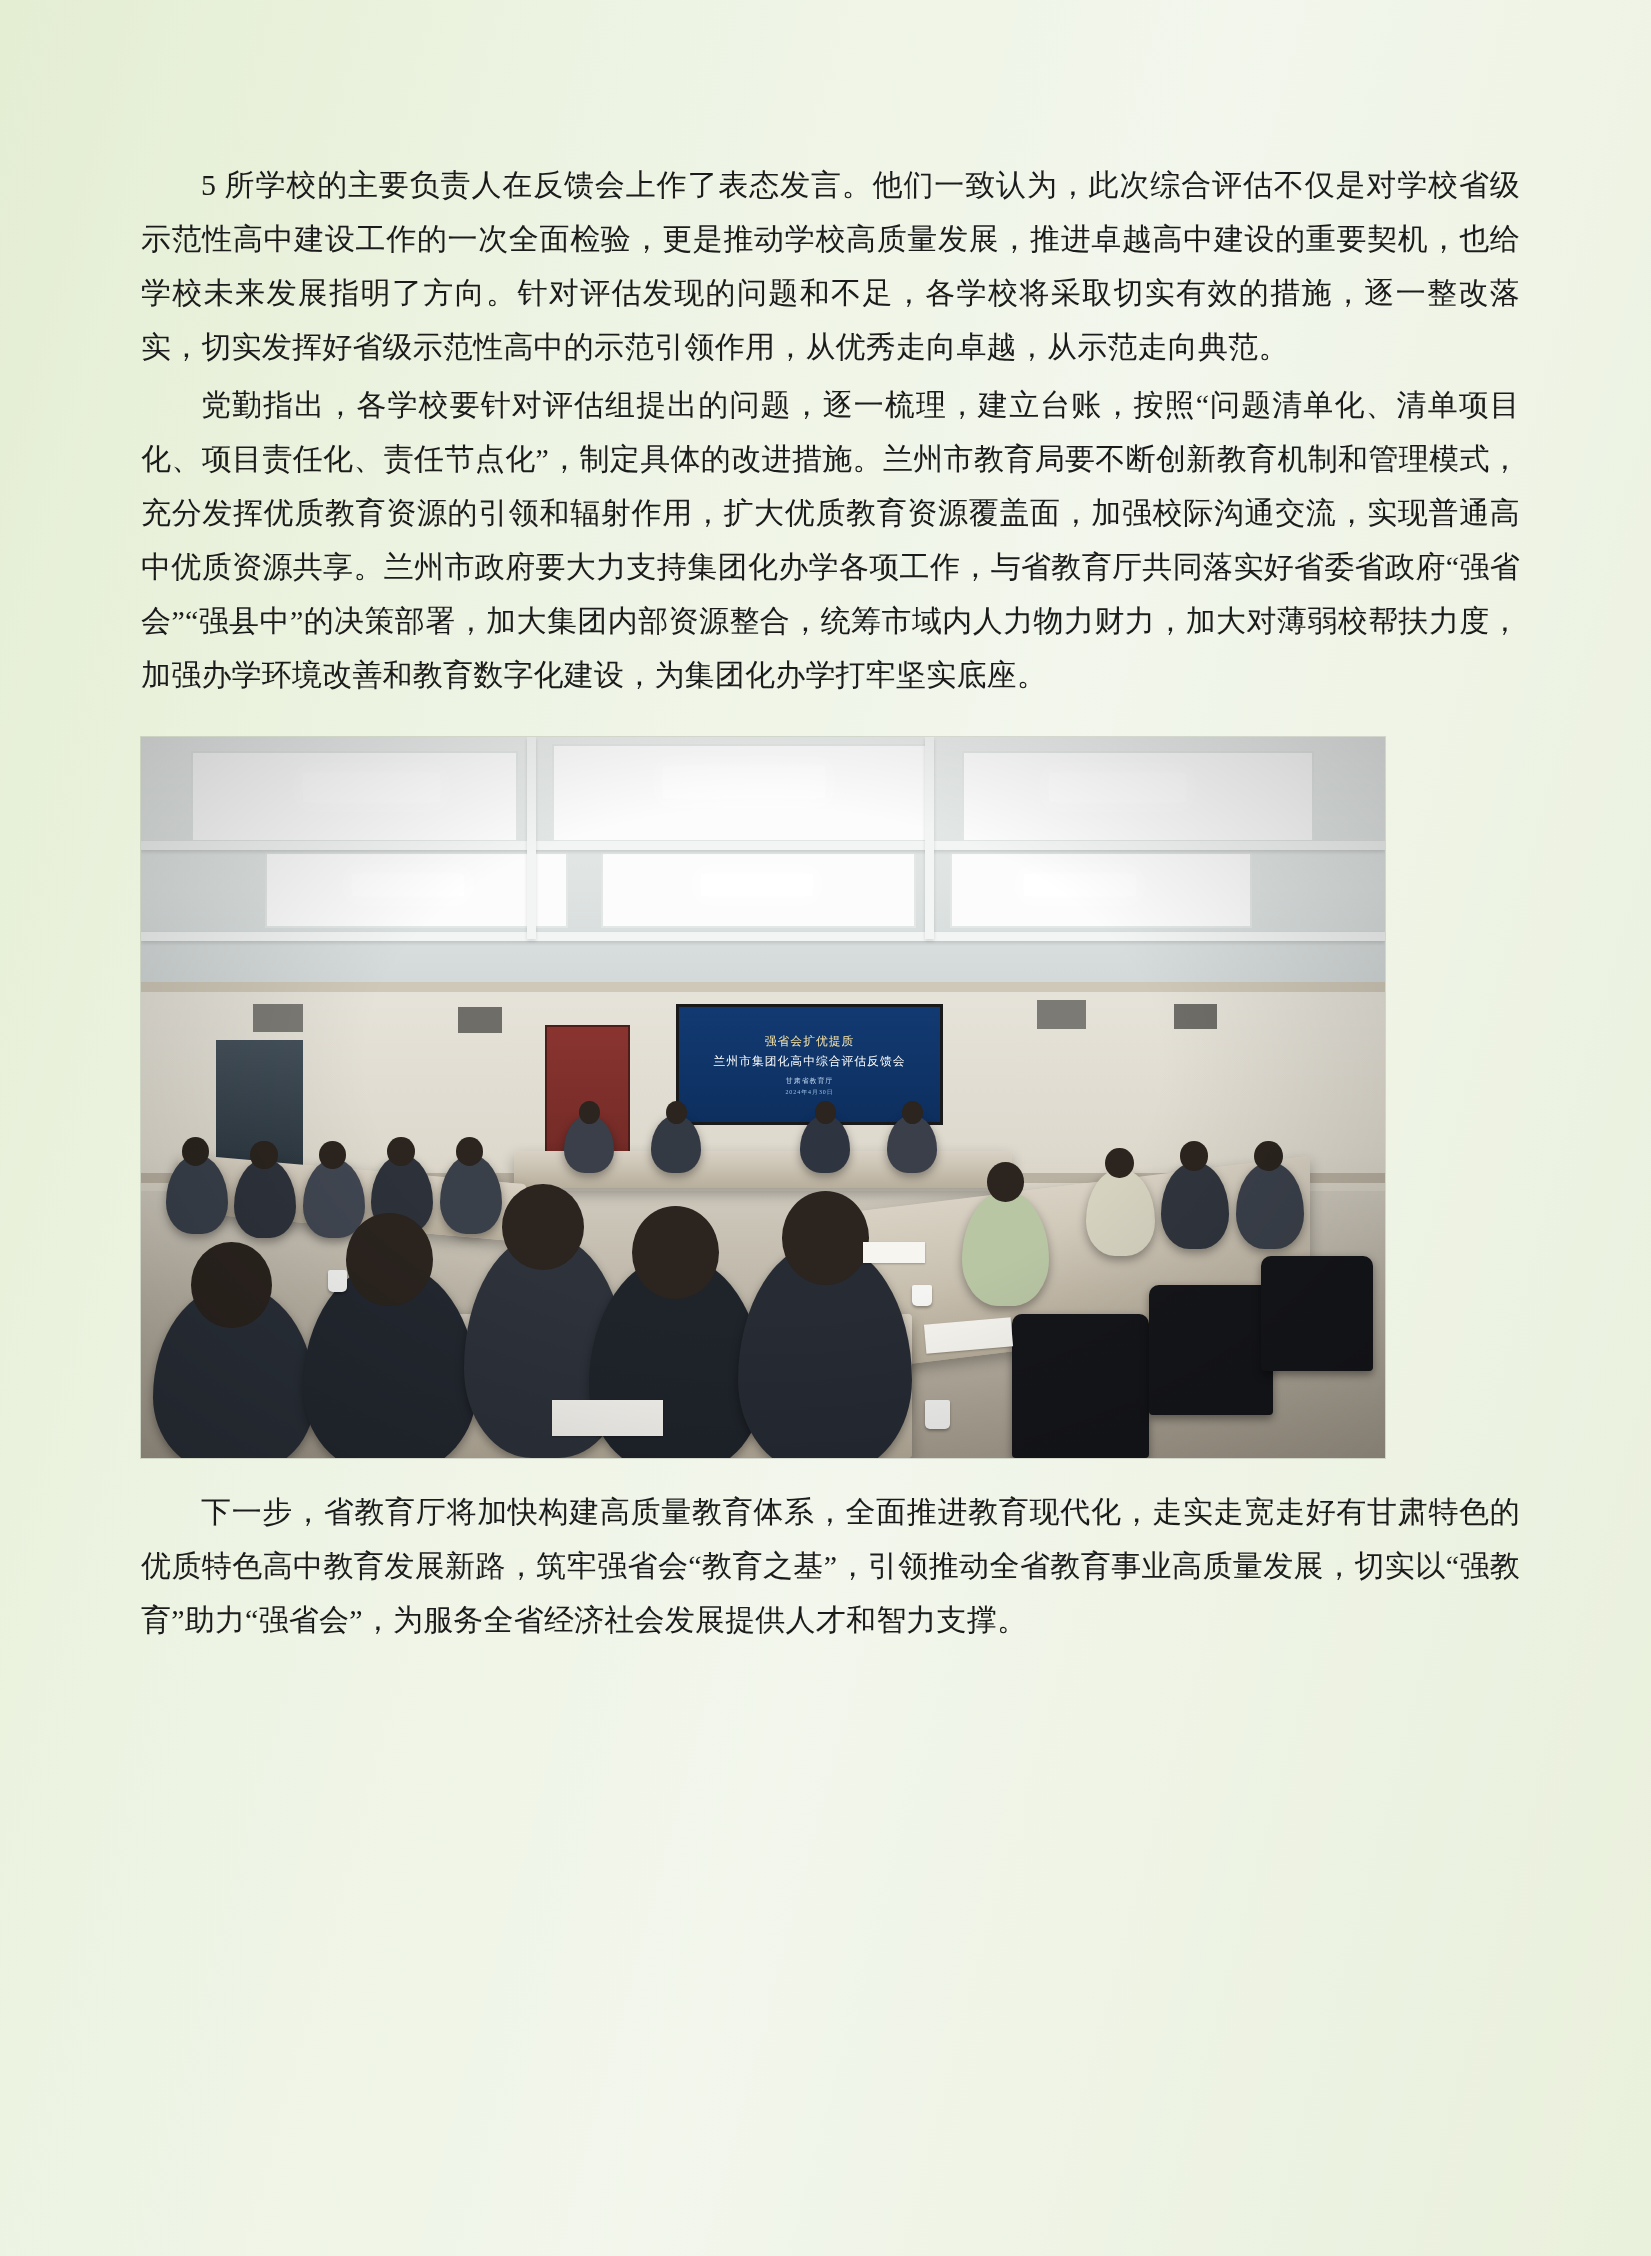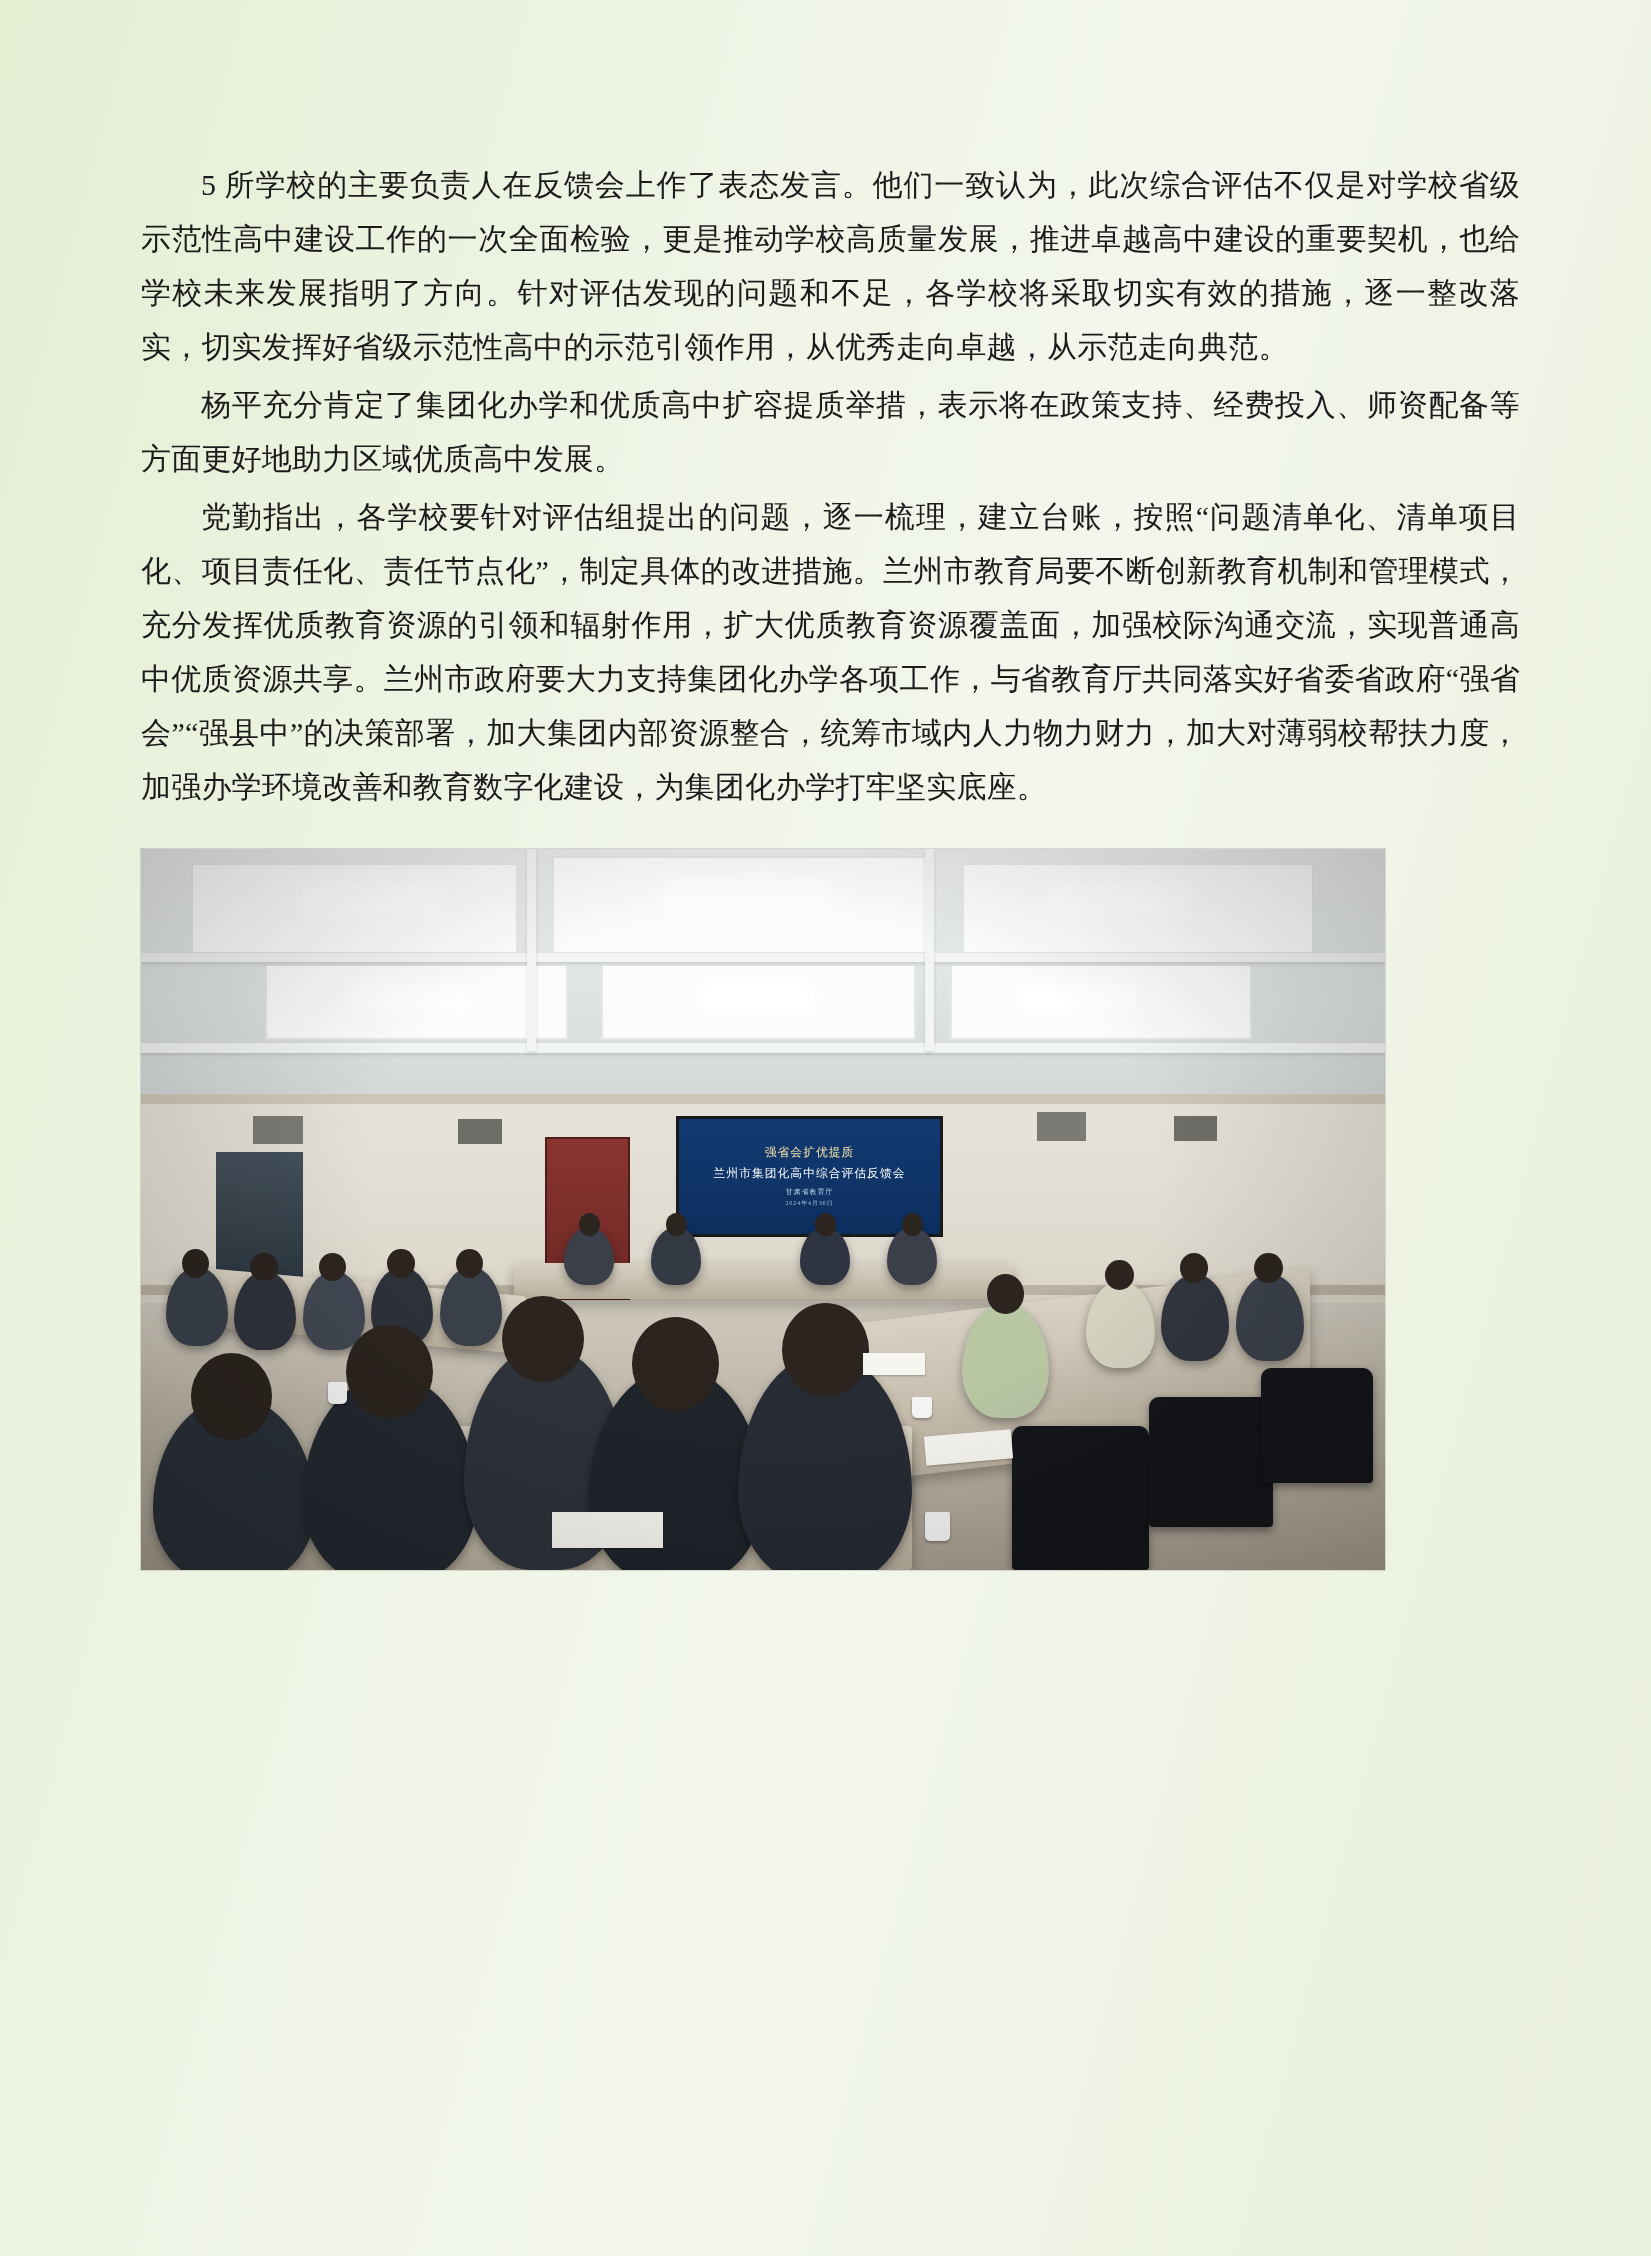--- a/index.html
+++ b/index.html
@@ -134,21 +134,20 @@
   }
 </style>
 </head>
 <body>
 
 <div class="page">
   <div class="page-inner">
     <div class="content">
 
       <p class="para">5 所学校的主要负责人在反馈会上作了表态发言。他们一致认为，此次综合评估不仅是对学校省级示范性高中建设工作的一次全面检验，更是推动学校高质量发展，推进卓越高中建设的重要契机，也给学校未来发展指明了方向。针对评估发现的问题和不足，各学校将采取切实有效的措施，逐一整改落实，切实发挥好省级示范性高中的示范引领作用，从优秀走向卓越，从示范走向典范。</p>
-      <p class="para">杨平充分肯定了集团化办学和优质高中扩容提质举措，表示将在政策支持、经费投入、师资配备等方面更好地助力区域优质高中发展。</p>
       <p class="para">党勤指出，各学校要针对评估组提出的问题，逐一梳理，建立台账，按照“问题清单化、清单项目化、项目责任化、责任节点化”，制定具体的改进措施。兰州市教育局要不断创新教育机制和管理模式，充分发挥优质教育资源的引领和辐射作用，扩大优质教育资源覆盖面，加强校际沟通交流，实现普通高中优质资源共享。兰州市政府要大力支持集团化办学各项工作，与省教育厅共同落实好省委省政府“强省会”“强县中”的决策部署，加大集团内部资源整合，统筹市域内人力物力财力，加大对薄弱校帮扶力度，加强办学环境改善和教育数字化建设，为集团化办学打牢坚实底座。</p>
 
       <div class="photo-wrap">
         <div class="ceiling"></div>
 
         <div class="ceil-panel" style="left:4%; top:2%; width:26%; height:12%;"></div>
         <div class="ceil-panel" style="left:33%; top:1%; width:30%; height:13%;"></div>
         <div class="ceil-panel" style="left:66%; top:2%; width:28%; height:12%;"></div>
         <div class="ceil-panel" style="left:10%; top:16%; width:24%; height:10%;"></div>
         <div class="ceil-panel" style="left:37%; top:16%; width:25%; height:10%;"></div>
@@ -241,16 +240,17 @@
         <div class="cup" style="left:15%; top:74%; width:1.6%; height:3%;"></div>
         <div class="cup" style="left:62%; top:76%; width:1.6%; height:3%;"></div>
         <div class="cup" style="left:63%; top:92%; width:2%; height:4%;"></div>
         <div class="paper" style="left:33%; top:92%; width:9%; height:5%;"></div>
         <div class="paper" style="left:63%; top:81%; width:7%; height:4%; transform:rotate(-5deg);"></div>
         <div class="paper" style="left:58%; top:70%; width:5%; height:3%;"></div>
 
         <div class="vignette"></div>
       </div>
 
+      <p class="para">下一步，省教育厅将加快构建高质量教育体系，全面推进教育现代化，走实走宽走好有甘肃特色的优质特色高中教育发展新路，筑牢强省会“教育之基”，引领推动全省教育事业高质量发展，切实以“强教育”助力“强省会”，为服务全省经济社会发展提供人才和智力支撑。</p>
     </div>
   </div>
 </div>
 
 
 </body></html>

